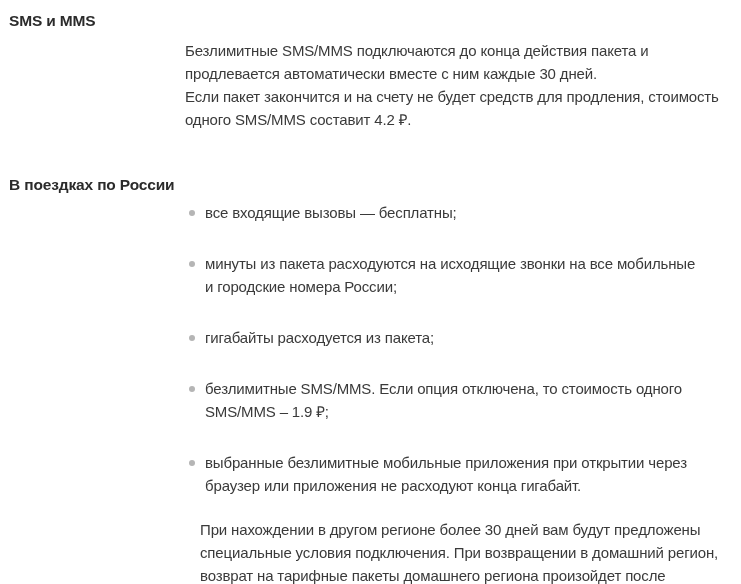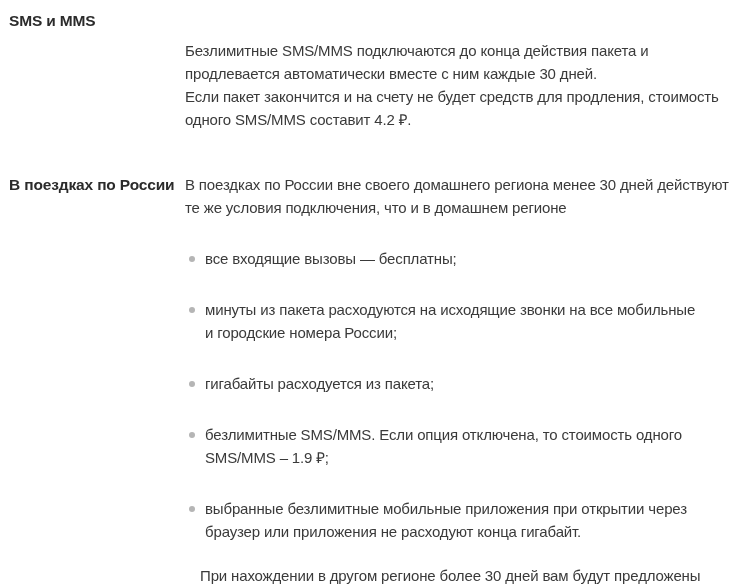--- a/index.html
+++ b/index.html
@@ -89,22 +89,20 @@
       <p class="para-gap">Безлимитные SMS/MMS подключаются до конца действия пакета и
 продлевается автоматически вместе с ним каждые 30 дней.
 Если пакет закончится и на счету не будет средств для продления, стоимость
 одного SMS/MMS составит 4.2 ₽.</p>
     </div>
   </section>
 
   <section class="row">
     <div class="term">В поездках по России</div>
     <div class="desc">
-      <p>В поездках по России вне своего домашнего региона менее 30 дней действуют
-те же условия подключения, что и в домашнем регионе</p>
       <ul class="bullet-list">
         <li>
           <span class="dot"></span>
           <span class="li-text">все входящие вызовы — бесплатны;</span>
         </li>
         <li>
           <span class="dot"></span>
           <span class="li-text">минуты из пакета расходуются на исходящие звонки на все мобильные
 и городские номера России;</span>
         </li>

